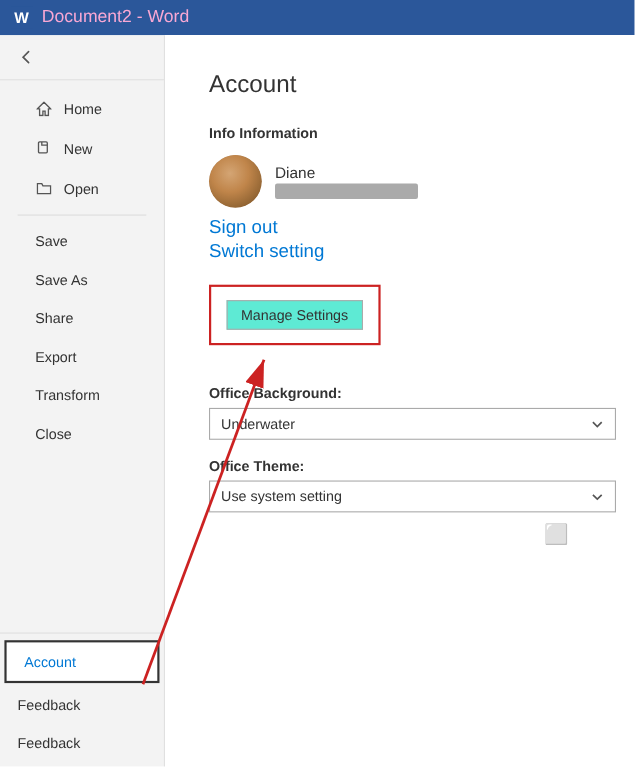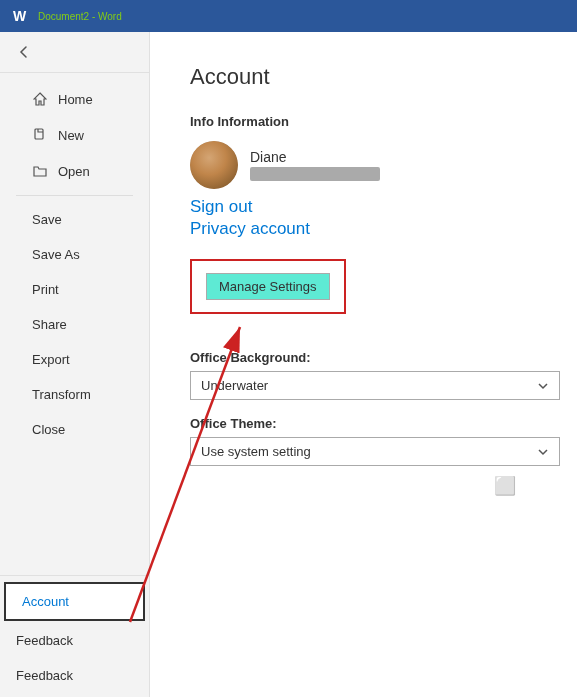--- a/index.html
+++ b/index.html
@@ -14,22 +14,22 @@
       padding: 0 10px;
       gap: 8px;
       flex-shrink: 0;
     }
     .titlebar-logo {
       width: 20px; height: 20px;
       background: #2b579a;
       display: flex; align-items: center; justify-content: center;
     }
     .titlebar-text {
-      color: #84cc16;
-      font-size: 10px;
+      color: #f9a8d4;
+      font-size: 16px;
     }
 
     
     .app-body {
       display: flex;
       flex: 1;
       overflow: hidden;
     }
 
     
@@ -271,23 +271,20 @@
 
       <div style="border-top:1px solid #ddd; margin: 6px 0;"></div>
 
       <div class="nav-item">
         <span>Save</span>
       </div>
       <div class="nav-item">
         <span>Save As</span>
       </div>
       <div class="nav-item">
-        <span>Print</span>
-      </div>
-      <div class="nav-item">
         <span>Share</span>
       </div>
       <div class="nav-item">
         <span>Export</span>
       </div>
       <div class="nav-item">
         <span>Transform</span>
       </div>
       <div class="nav-item">
         <span>Close</span>
@@ -319,21 +316,21 @@
           <div class="avatar-img" style="background: radial-gradient(circle at 40% 35%, #d4a574 0%, #c0854a 40%, #8B6030 80%); border-radius:50%;">
           </div>
         </div>
         <div class="user-name-bar">
           <span class="user-name">Diane</span>
           <div class="user-email-bar"></div>
         </div>
       </div>
 
       <a class="link-btn">Sign out</a>
-      <a class="link-btn">Privacy account</a>
+      <a class="link-btn">Switch setting</a>
     </div>
 
     
     <div class="privacy-box">
       <button class="manage-btn">Manage Settings</button>
     </div>
 
     
     <div class="field-label">Office Background:</div>
     <div class="dropdown">

